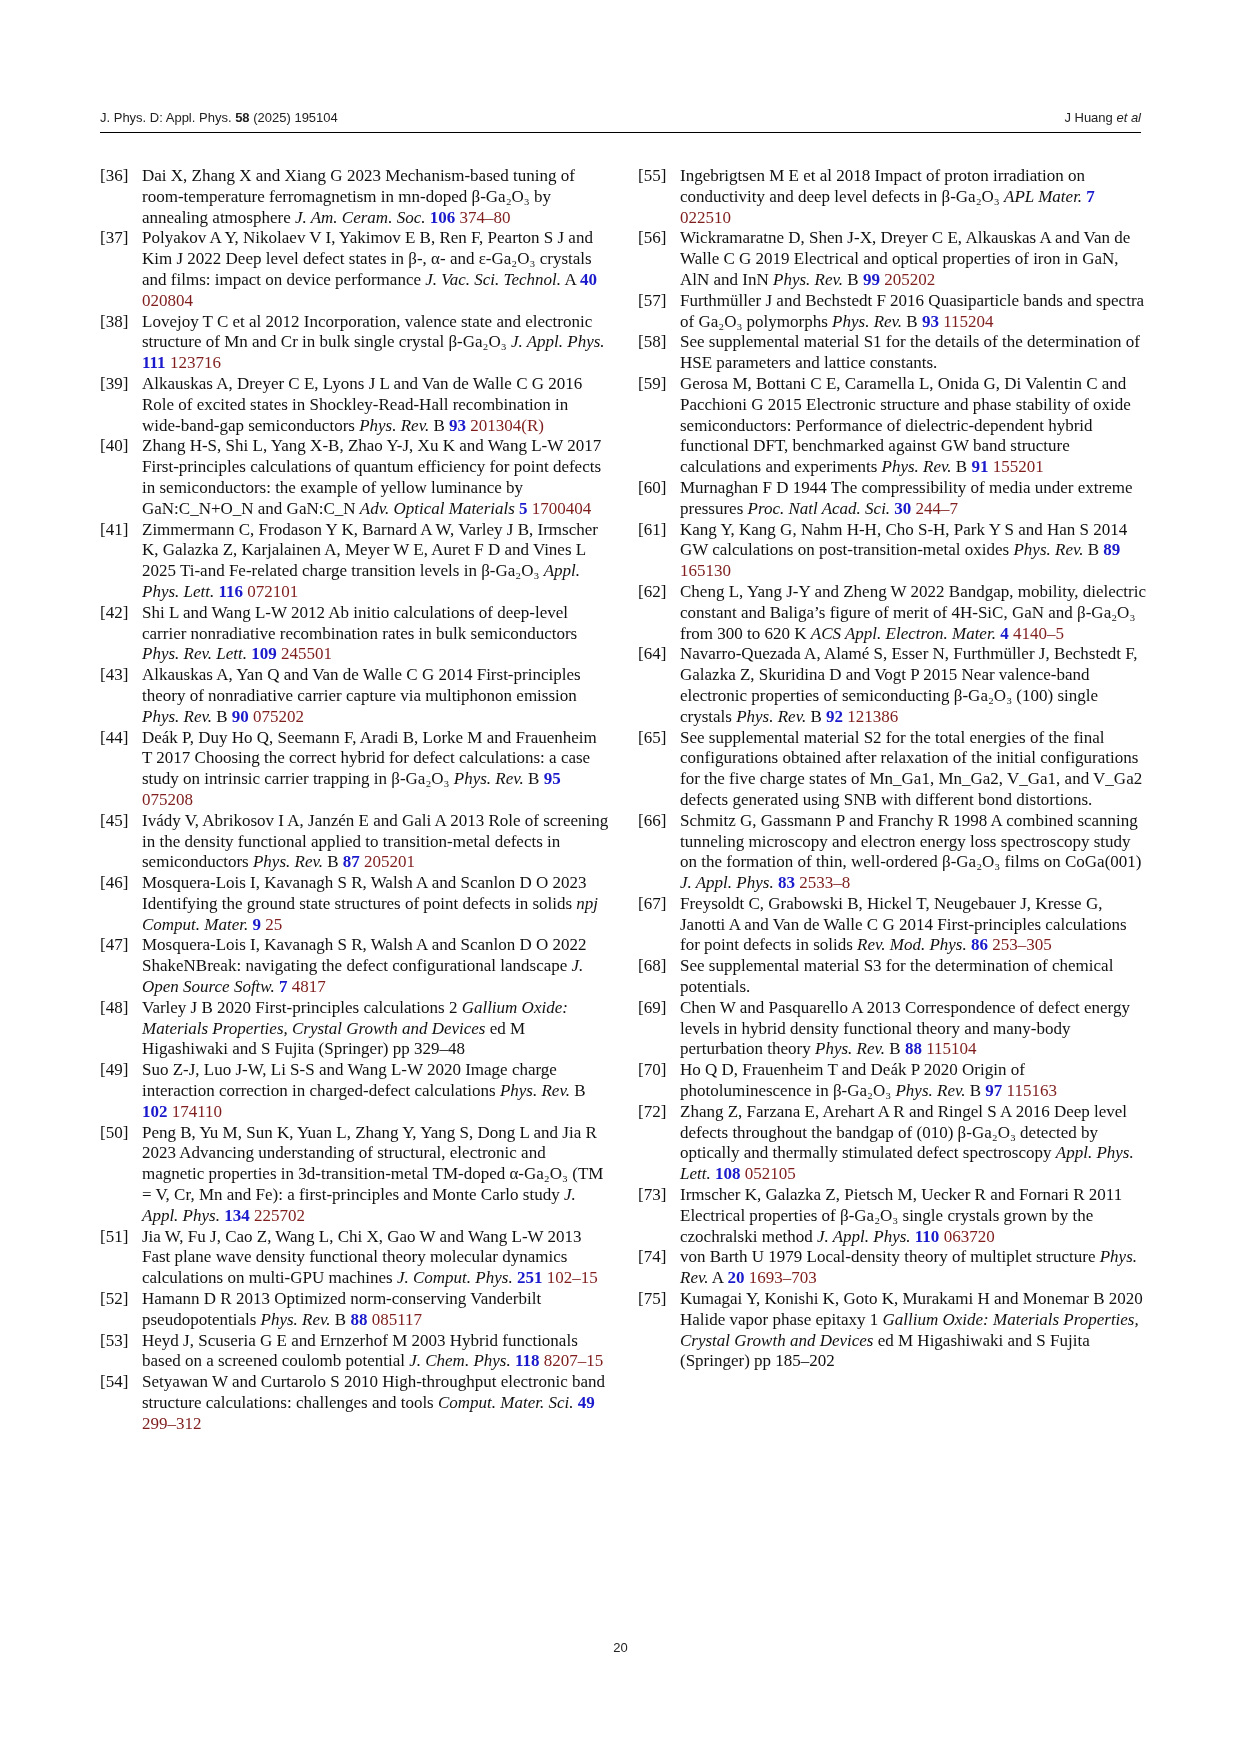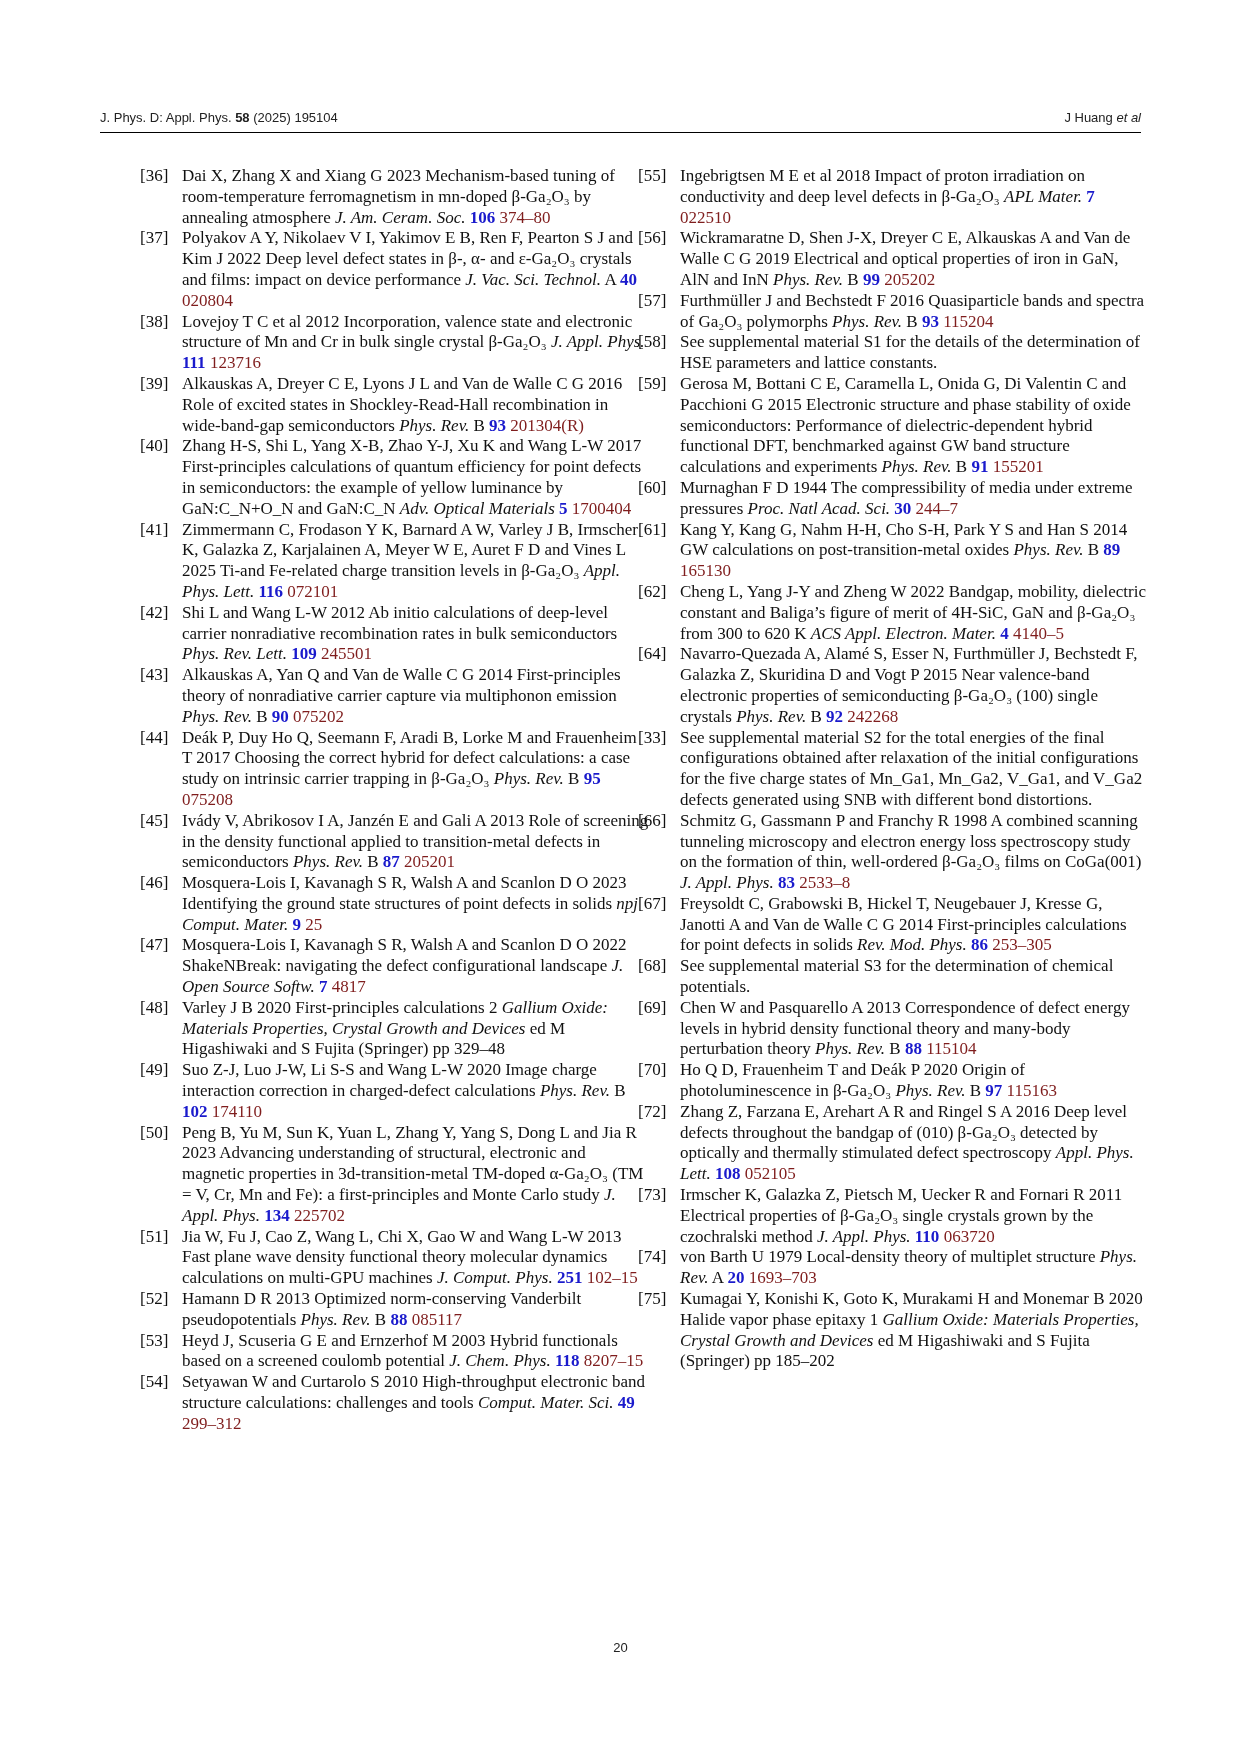--- a/index.html
+++ b/index.html
@@ -9,21 +9,21 @@
     font-family: "Liberation Sans", sans-serif; font-size: 13px; color: #222; text-align: right;
   }
   .header .left { position: absolute; left: 0; top: 4px; }
   .header .right { position: absolute; right: 0; top: 4px; }
   .header b { font-weight: bold; }
   .rule { position: absolute; left: 100px; top: 132px; width: 1041px; height: 1px; background: #000; }
   .col {
     position: absolute; top: 166px;
     font-family: "Liberation Serif", serif; font-size: 17px; line-height: 20.8px; color: #111;
   }
-  .col.left { left: 100px; width: 510px; margin-left: 40px; }
+  .col.left { left: 100px; width: 510px; }
   .col.right { left: 638px; width: 510px; }
   .ref { position: relative; padding-left: 42px; text-indent: 0; margin: 0; }
   .ref .num { position: absolute; left: 0; top: 0; }
   .ref .body { display: block; padding-left: 0; text-indent: 0; }
   .ref .body { margin-left: 0; }
   .j { font-style: italic; text-align: right; }
   .vol { color: #1a1acc; font-weight: bold; }
   .pg { color: #7f1d1d; }
   .pagenum {
     position: absolute; left: 0; width: 1241px; top: 1640px; text-align: center;
@@ -152,24 +152,24 @@
     <div class="ref">
       <span class="num">[61]</span>
       <span class="body"><span>Kang Y, Kang G, Nahm H-H, Cho S-H, Park Y S and Han S 2014 GW calculations on post-transition-metal oxides</span> <span class="j">Phys. Rev.</span> <span>B</span> <a class="vol">89</a> <a class="pg">165130</a></span>
     </div>
     <div class="ref">
       <span class="num">[62]</span>
       <span class="body"><span>Cheng L, Yang J-Y and Zheng W 2022 Bandgap, mobility, dielectric constant and Baliga’s figure of merit of 4H-SiC, GaN and β-Ga₂O₃ from 300 to 620 K</span> <span class="j">ACS Appl. Electron. Mater.</span> <a class="vol">4</a> <a class="pg">4140–5</a></span>
     </div>
     <div class="ref">
       <span class="num">[64]</span>
-      <span class="body"><span>Navarro-Quezada A, Alamé S, Esser N, Furthmüller J, Bechstedt F, Galazka Z, Skuridina D and Vogt P 2015 Near valence-band electronic properties of semiconducting β-Ga₂O₃ (100) single crystals</span> <span class="j">Phys. Rev.</span> <span>B</span> <a class="vol">92</a> <a class="pg">242268</a></span>
-    </div>
-    <div class="ref">
-      <span class="num">[33]</span>
+      <span class="body"><span>Navarro-Quezada A, Alamé S, Esser N, Furthmüller J, Bechstedt F, Galazka Z, Skuridina D and Vogt P 2015 Near valence-band electronic properties of semiconducting β-Ga₂O₃ (100) single crystals</span> <span class="j">Phys. Rev.</span> <span>B</span> <a class="vol">92</a> <a class="pg">121386</a></span>
+    </div>
+    <div class="ref">
+      <span class="num">[65]</span>
       <span class="body"><span>See supplemental material S2 for the total energies of the final configurations obtained after relaxation of the initial configurations for the five charge states of Mn_Ga1, Mn_Ga2, V_Ga1, and V_Ga2 defects generated using SNB with different bond distortions.</span></span>
     </div>
     <div class="ref">
       <span class="num">[66]</span>
       <span class="body"><span>Schmitz G, Gassmann P and Franchy R 1998 A combined scanning tunneling microscopy and electron energy loss spectroscopy study on the formation of thin, well-ordered β-Ga₂O₃ films on CoGa(001)</span> <span class="j">J. Appl. Phys.</span> <a class="vol">83</a> <a class="pg">2533–8</a></span>
     </div>
     <div class="ref">
       <span class="num">[67]</span>
       <span class="body"><span>Freysoldt C, Grabowski B, Hickel T, Neugebauer J, Kresse G, Janotti A and Van de Walle C G 2014 First-principles calculations for point defects in solids</span> <span class="j">Rev. Mod. Phys.</span> <a class="vol">86</a> <a class="pg">253–305</a></span>
     </div>

